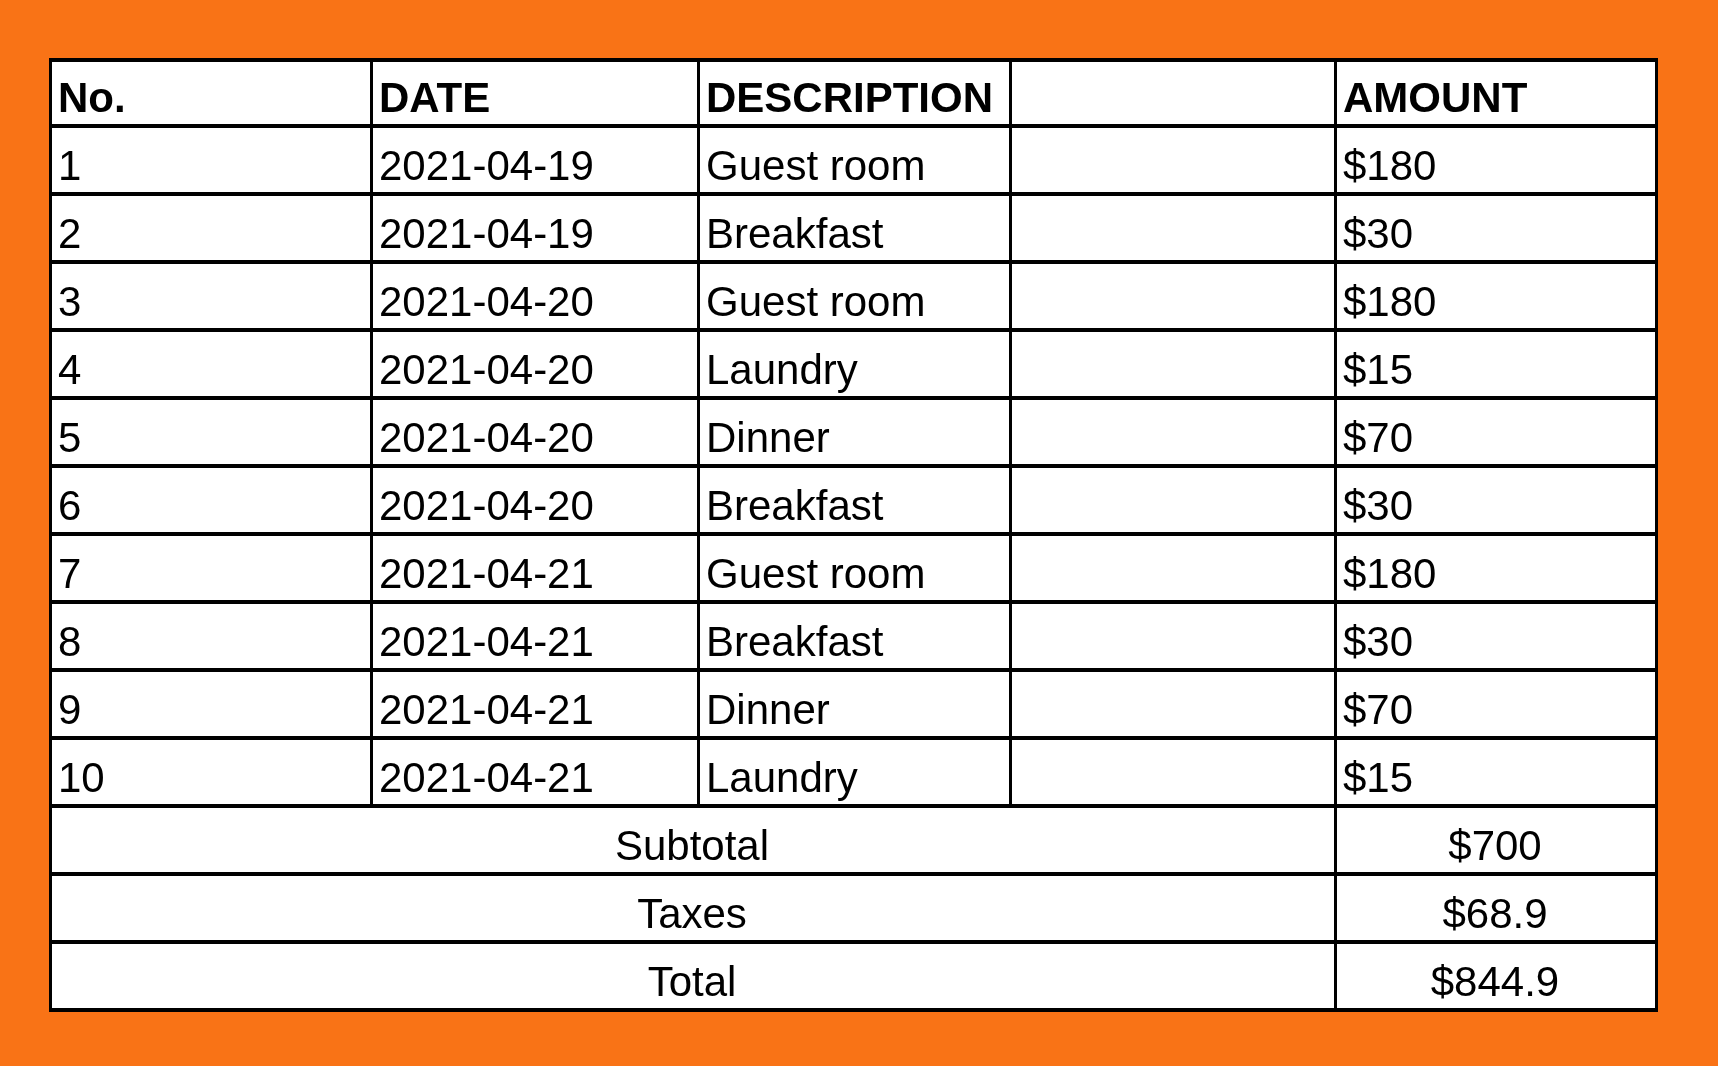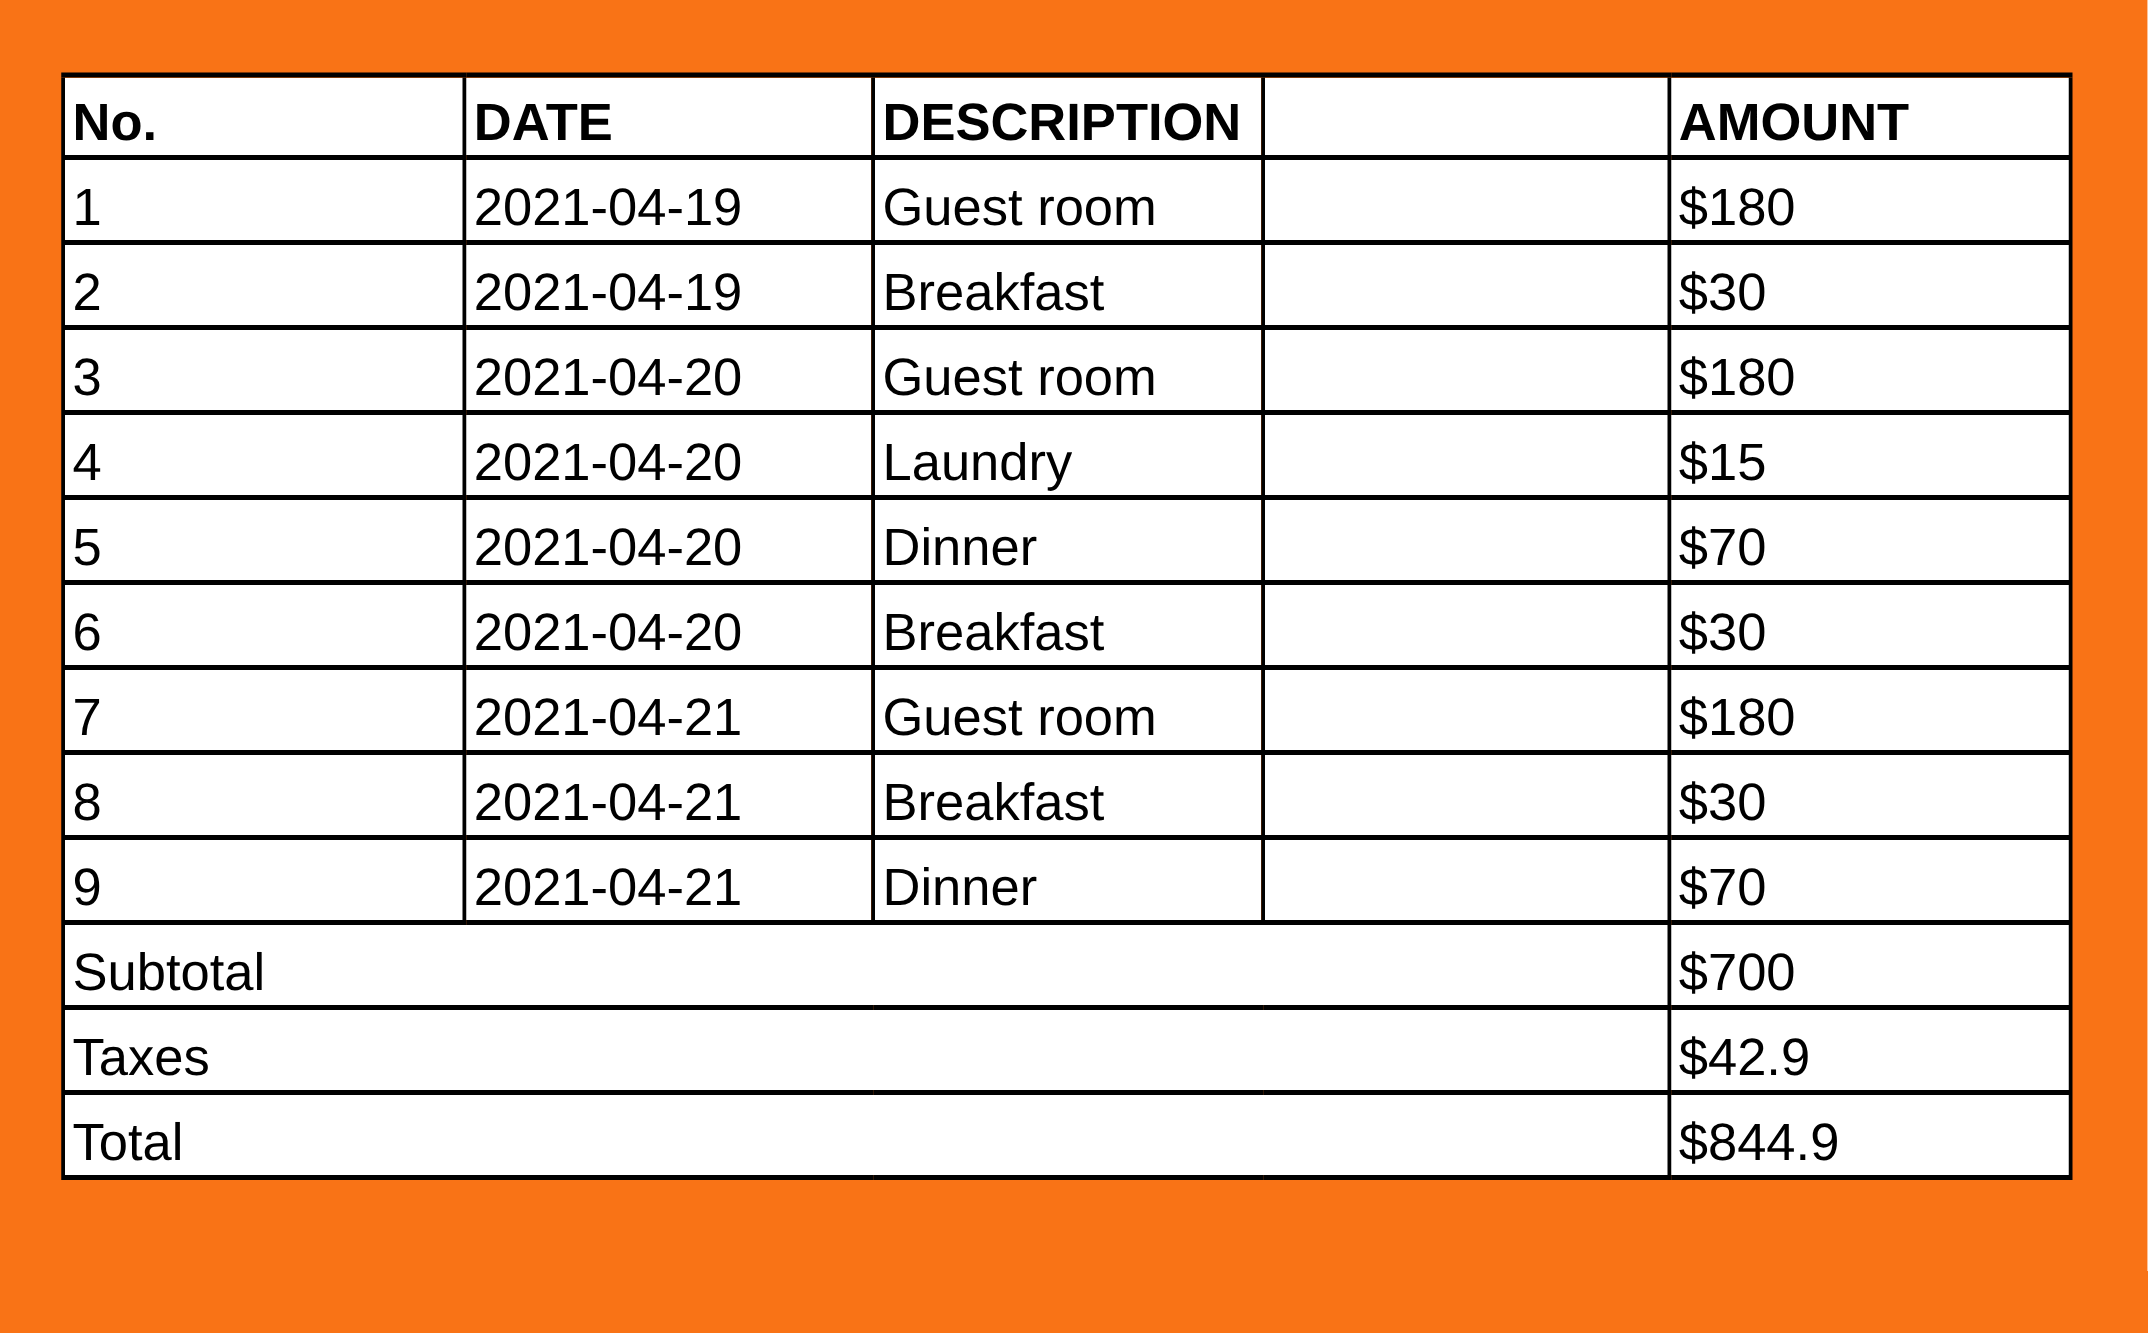--- a/index.html
+++ b/index.html
@@ -42,20 +42,21 @@
   }
   table.invoice thead th {
     font-weight: bold;
     height: 57px;
   }
   table.invoice tbody tr.data-row td {
     height: 59px;
   }
   table.invoice tbody tr.summary-row td {
     height: 59px;
+    text-align: center;
   }
   td.summary-label {
     text-align: right;
     font-weight: bold;
     padding-right: 7px;
   }
   td.summary-amount {
     text-align: right;
     padding-right: 9px;
   }
@@ -138,27 +139,34 @@
         <td></td>
         <td>$30</td>
       </tr>
       <tr class="data-row">
         <td>9</td>
         <td>2021-04-21</td>
         <td>Dinner</td>
         <td></td>
         <td>$70</td>
       </tr>
+      <tr class="data-row">
+        <td>10</td>
+        <td>2021-04-21</td>
+        <td>Laundry</td>
+        <td></td>
+        <td>$15</td>
+      </tr>
       <tr class="summary-row">
         <td class="summary-label" colspan="4">Subtotal</td>
         <td class="summary-amount">$700</td>
       </tr>
       <tr class="summary-row">
         <td class="summary-label" colspan="4">Taxes</td>
-        <td class="summary-amount">$42.9</td>
+        <td class="summary-amount">$68.9</td>
       </tr>
       <tr class="summary-row">
         <td class="summary-label" colspan="4">Total</td>
         <td class="summary-amount">$844.9</td>
       </tr>
     </tbody>
   </table>
 </div>
 
 </body></html>

